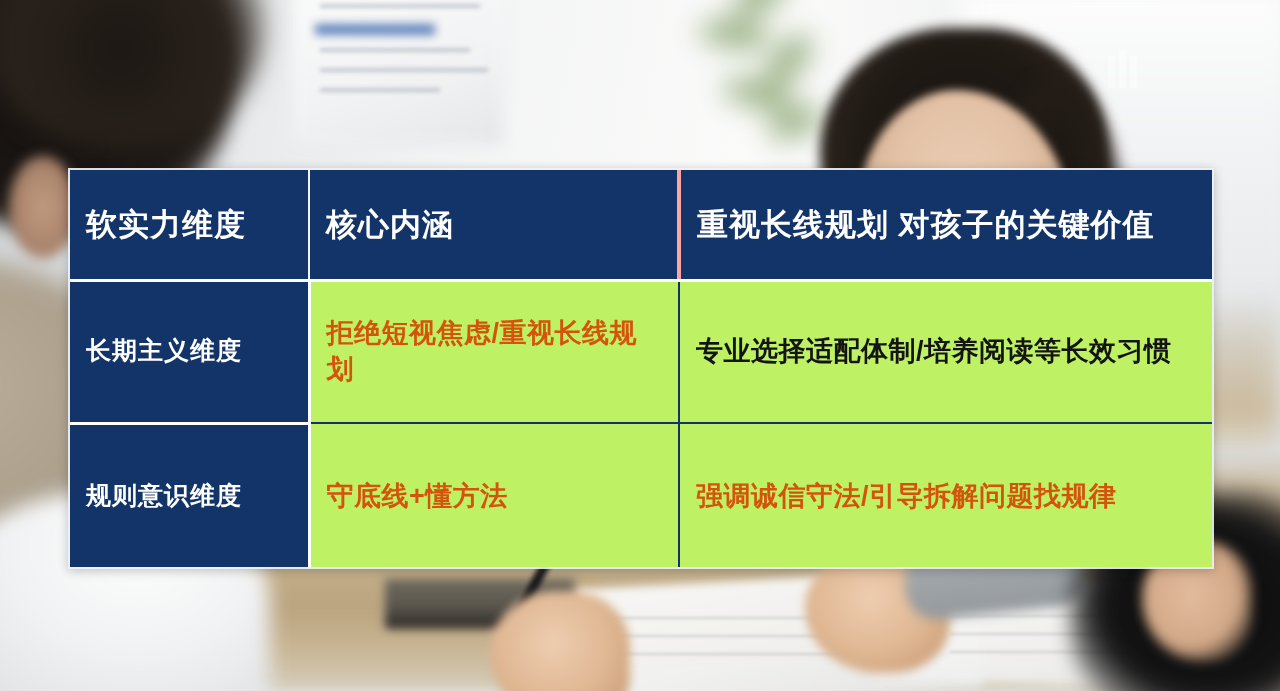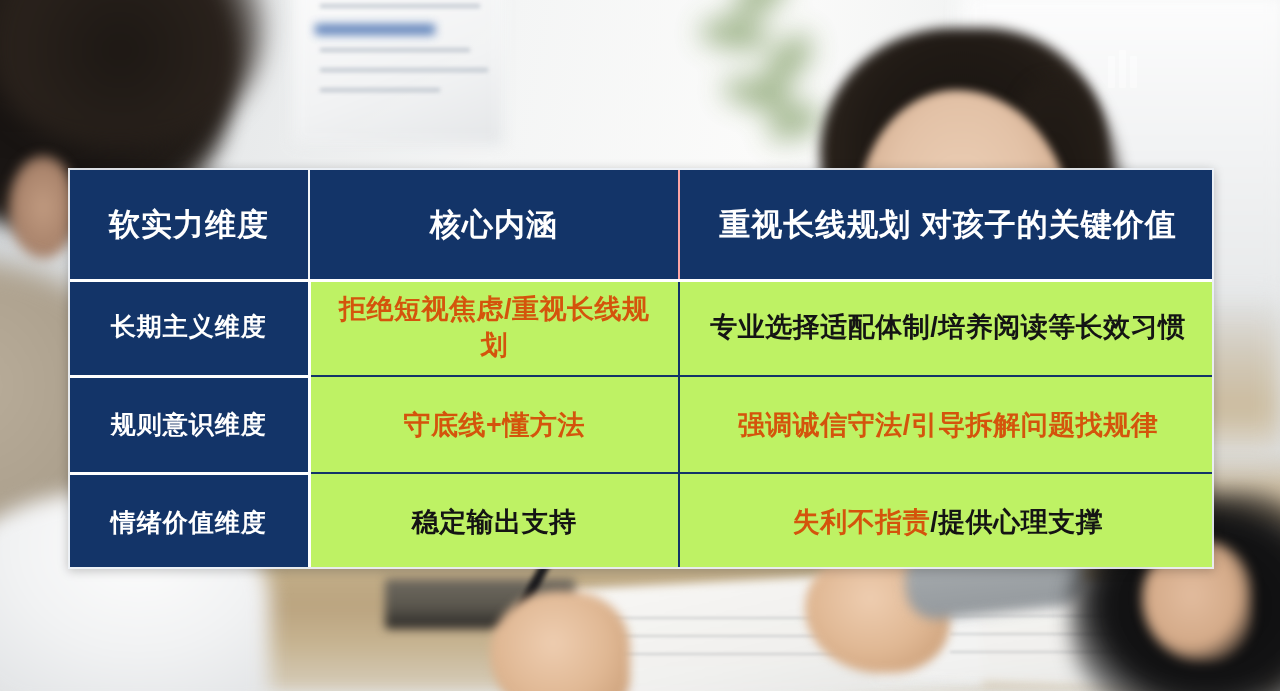--- a/index.html
+++ b/index.html
@@ -290,41 +290,41 @@
     overflow: hidden;
   }
   table.grid {
     width: 100%;
     height: 100%;
     border-collapse: collapse;
     table-layout: fixed;
   }
   table.grid td, table.grid th {
     padding: 0 16px;
-    text-align: center;
+    text-align: left;
     vertical-align: middle;
     font-weight: bold;
     box-sizing: border-box;
   }
 
   col.c1 { width: 239px; }
   col.c2 { width: 370px; }
   col.c3 { width: 537px; }
 
   
   tr.head th {
     background: #133468;
     color: #ffffff;
     height: 109px;
     font-size: 31px;
     letter-spacing: 1px;
     border: none;
   }
   tr.head th.h1 { border-right: 2px solid #f2f5f8; }
-  tr.head th.h2 { border-right: 2px solid #fca5a5; }
+  tr.head th.h2 { border-right: 4px solid #fca5a5; }
 
   
   tbody tr { height: 97px; }
 
   td.dim {
     background: #133468;
     color: #ffffff;
     font-size: 25px;
     letter-spacing: 1px;
     border-right: 3px solid #ffffff;
@@ -460,27 +460,18 @@
         </tr>
         <tr>
           <td class="dim">规则意识维度</td>
           <td class="cell">
             <span class="txt-orange">守底线+懂方法</span>
           </td>
           <td class="cell last">
             <span class="txt-orange">强调诚信守法/引导拆解问题找规律</span>
           </td>
         </tr>
-        <tr>
-          <td class="dim">情绪价值维度</td>
-          <td class="cell">
-            <span class="txt-black">稳定输出支持</span>
-          </td>
-          <td class="cell last">
-            <span class="txt-orange">失利不指责</span><span class="txt-black">/提供心理支撑</span>
-          </td>
-        </tr>
       </tbody>
     </table>
     <div class="hdr-sep"></div>
   </div>
 
 </div>
 
 </body></html>

